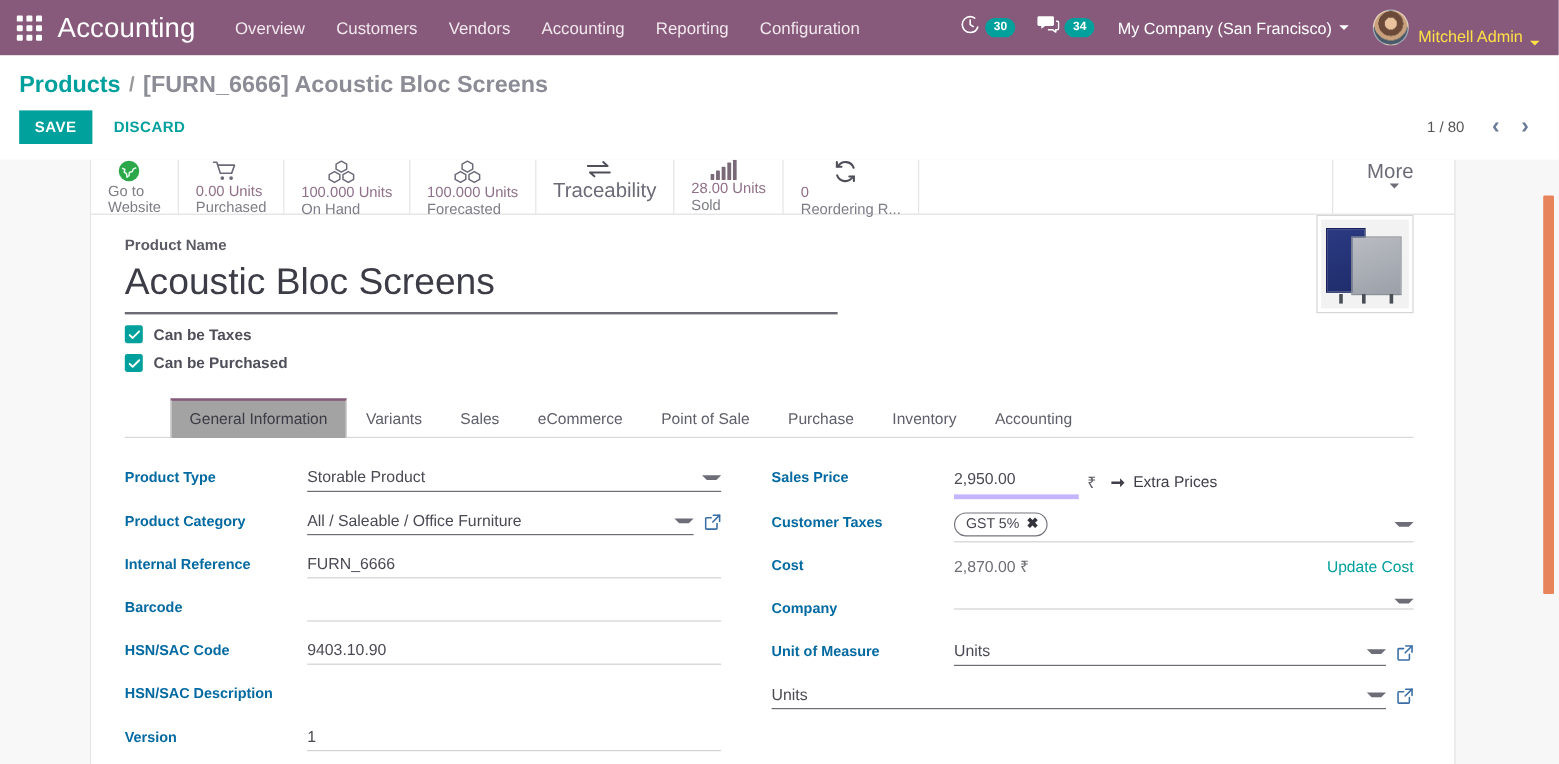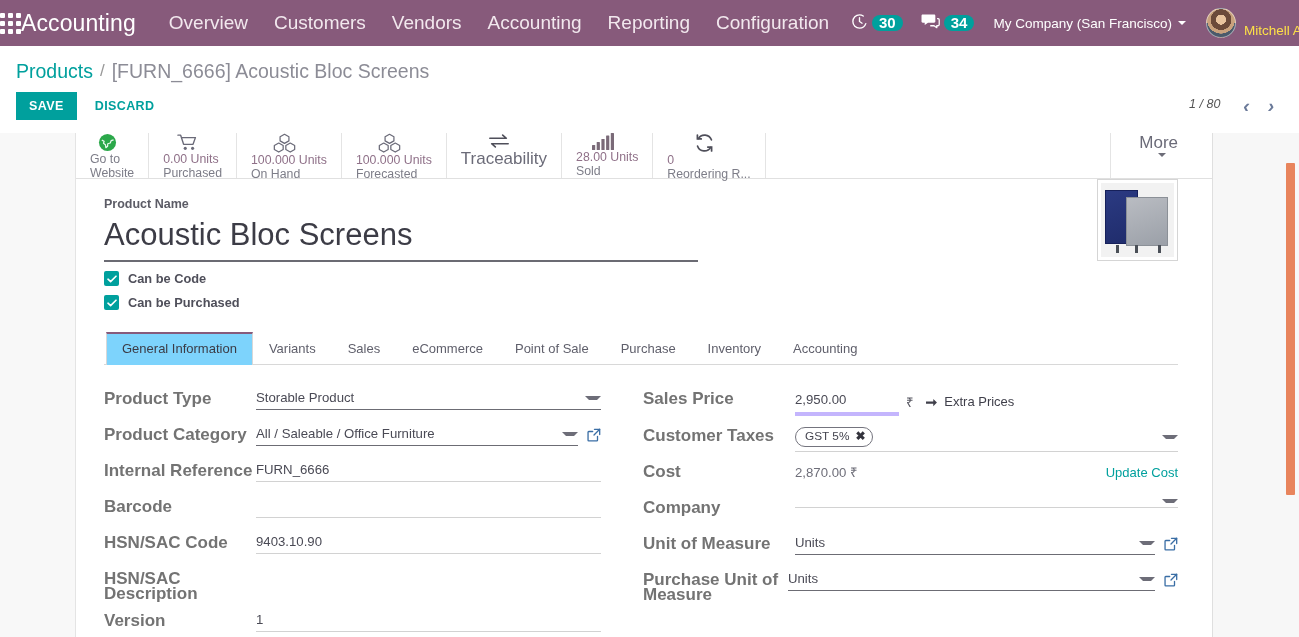--- a/index.html
+++ b/index.html
@@ -17,58 +17,58 @@
   }
   .apps-menu { width: 48px; display: flex; align-items: center; justify-content: center; cursor: pointer; }
   .grid-icon { display: grid; grid-template-columns: repeat(3, 5px); grid-gap: 3px; }
   .grid-icon i { display: block; width: 5px; height: 5px; background: #fff; border-radius: 1px; }
   .brand {
     font-size: 23px; font-weight: 400; color: #fff; letter-spacing: .1px;
     margin-right: 20px; white-space: nowrap; cursor: pointer;
   }
   .nav-links { display: flex; align-items: center; height: 100%; }
   .nav-links a {
-    color: #f2e8ee; font-size: 19px; text-decoration: none;
+    color: #f2e8ee; font-size: 14px; text-decoration: none;
     padding: 0 13px; line-height: 46px; white-space: nowrap;
   }
   .nav-right { margin-left: auto; display: flex; align-items: center; height: 100%; padding-right: 10px; }
   .sysitem { display: flex; align-items: center; padding: 0 9px; cursor: pointer; position: relative; }
   .badge-counter {
-    background: #00A09D; color: #fff; font-size: 15px; font-weight: 700;
+    background: #00A09D; color: #fff; font-size: 10px; font-weight: 700;
     border-radius: 9px; padding: 1px 7px 2px; margin-left: 4px; line-height: 13px;
   }
   .company-menu { font-size: 13.5px; color: #fff; padding: 0 10px; display: flex; align-items: center; cursor: pointer; white-space: nowrap; }
   .user-menu { font-size: 13.5px; color: #fde047; padding: 0 6px 0 10px; display: flex; align-items: flex-end; cursor: pointer; white-space: nowrap; }
   .avatar {
     width: 30px; height: 30px; border-radius: 50%; margin-right: 8px; flex: none;
     background: radial-gradient(circle at 50% 38%, #e8c39e 0 22%, #6b4a3a 23% 46%, #c9a27d 47% 62%, #4a5a6b 63% 100%);
     border: 1px solid rgba(255,255,255,.5); overflow: hidden; position: relative;
   }
   .caret-down {
     display: inline-block; width: 0; height: 0; margin-left: 6px;
     border-left: 4px solid transparent; border-right: 4px solid transparent;
     border-top: 4px solid currentColor;
   }
 
   
   .control-panel { background: #fff; padding: 0 16px; position: relative; z-index: 20; }
-  .breadcrumb { padding: 12px 0 2px 0; font-size: 19.5px; line-height: 26px; display: flex; align-items: flex-end; }
+  .breadcrumb { padding: 12px 0 2px 0; font-size: 19.5px; line-height: 26px; display: flex; align-items: flex-end; font-weight: bold; }
   .bc-link { color: #00A09D; cursor: pointer; }
   .bc-sep { color: #999; margin: 0 7px; font-size: 17px; }
   .bc-active { color: #8c8c96; }
   .cp-row { display: flex; align-items: center; padding: 6px 0 13px; }
   .btn-save {
     background: #00A09D; color: #fff; border: none; font-size: 12.5px; font-weight: 700;
     letter-spacing: .4px; padding: 7px 13px; cursor: pointer; border-radius: 0;
   }
   .btn-discard {
     background: transparent; color: #00A09D; border: none; font-size: 12.5px; font-weight: 700;
     letter-spacing: .4px; padding: 7px 12px; margin-left: 6px; cursor: pointer;
   }
-  .pager { margin-left: auto; display: flex; color: #666; font-style: italic; }
+  .pager { margin-left: auto; display: flex; align-items: center; color: #666; }
   .pager-count { font-size: 12.5px; color: #555; margin-right: 14px; white-space: nowrap; }
   .pager-btn { color: #6b7a99; font-size: 19px; padding: 0 9px; cursor: pointer; line-height: 18px; font-weight: 600; }
 
   
   .content-wrap { position: relative; height: calc(637px - 46px - 79px); background: #f7f7f7; overflow: hidden; }
   .gutter-left { position: absolute; left: 0; top: 0; bottom: 0; width: 76px; background: #f8f8f8; border-right: 1px solid #e4e4e4; }
   .sheet {
     position: absolute; left: 76px; top: 0; width: 1137px; background: #fff;
     border-right: 1px solid #dfdfdf; min-height: 100%;
   }
@@ -122,32 +122,32 @@
   .leg { position: absolute; bottom: 5%; width: 3px; height: 11%; background: #4a4f57; }
 
   
   .tabs { display: flex; margin-top: 22px; border-bottom: 1px solid #d8d8d8; padding-left: 2px; }
   .tab {
     font-size: 13px; color: #5f5f6b; padding: 8px 15px 9px; cursor: pointer;
     border: 1px solid transparent; border-bottom: none; margin-bottom: -1px; white-space: nowrap;
     background: transparent;
   }
   .tab.active {
-    color: #3b3b45; background: #7dd3fc; border-color: #d8d8d8;
-    border-top: 2px solid #875A7B; padding-top: 7px;
+    color: #3b3b45; background: #a3a3a3; border-color: #d8d8d8;
+    border-top: 2px solid #875A7B; padding-top: 7px; margin-left: 36px;
   }
 
   
   .form-grid { display: flex; padding-top: 22px; }
   .col { width: 50%; }
   .col-left { padding-right: 40px; }
   .col-right { padding-left: 2px; }
   .frow { display: flex; align-items: flex-start; margin-bottom: 8px; min-height: 28px; }
   .flabel {
-    font-size: 17px; font-weight: 700; color: #737373; padding-top: 4px;
+    font-size: 12px; font-weight: 700; color: #0369a1; padding-top: 4px;
     line-height: 15px; flex: none;
   }
   .col-left .flabel { width: 152px; }
   .col-right .flabel { width: 152px; }
   .fval { flex: 1; min-width: 0; display: flex; align-items: center; }
 
   .underline-field {
     flex: 1; min-width: 0; border-bottom: 1px solid #d2d2d2; padding: 3px 0 4px;
     display: flex; align-items: center; font-size: 13.2px; color: #4a4a55;
     background: transparent; position: relative;
@@ -380,21 +380,21 @@
       <div class="title-block">
         <div class="field-label-top">Product Name</div>
         <input class="product-name-input" value="Acoustic Bloc Screens" style="">
 
         <div class="cb-row">
           <span class="cb">
             <svg width="10" height="8" viewBox="0 0 10 8">
                 <path d="M1 4.2 3.6 6.6 9 1.2" fill="none" stroke="#fff" stroke-width="1.6" stroke-linecap="round" stroke-linejoin="round"></path>
               </svg>
           </span>
-          <span class="cb-label">Can be Code</span>
+          <span class="cb-label">Can be Taxes</span>
         </div>
         <div class="cb-row">
           <span class="cb">
             <svg width="10" height="8" viewBox="0 0 10 8">
                 <path d="M1 4.2 3.6 6.6 9 1.2" fill="none" stroke="#fff" stroke-width="1.6" stroke-linecap="round" stroke-linejoin="round"></path>
               </svg>
           </span>
           <span class="cb-label">Can be Purchased</span>
         </div>
       </div>
@@ -542,21 +542,20 @@
                 <svg width="14" height="14" viewBox="0 0 16 16" fill="none" stroke="#3a6ea5" stroke-width="1.5" stroke-linecap="round" stroke-linejoin="round">
                   <path d="M8.5 1.5H14.5V7.5"></path>
                     <path d="M14.5 1.5 8 8"></path>
                   <path d="M12 9.5v4.5a.8.8 0 0 1-.8.8H2a.8.8 0 0 1-.8-.8V4.8A.8.8 0 0 1 2 4h4.5"></path>
                 </svg>
               </span>
             </span>
           </div>
 
           <div class="frow">
-            <span class="flabel" style="width:145px;">Purchase Unit of Measure</span>
             <span class="fval">
               <span class="underline-field strong">
                 <span>Units</span>
                 <span class="sel-caret"></span>
               </span>
               <span class="ext-link">
                 <svg width="14" height="14" viewBox="0 0 16 16" fill="none" stroke="#3a6ea5" stroke-width="1.5" stroke-linecap="round" stroke-linejoin="round">
                   <path d="M8.5 1.5H14.5V7.5"></path>
                     <path d="M14.5 1.5 8 8"></path>
                   <path d="M12 9.5v4.5a.8.8 0 0 1-.8.8H2a.8.8 0 0 1-.8-.8V4.8A.8.8 0 0 1 2 4h4.5"></path>

